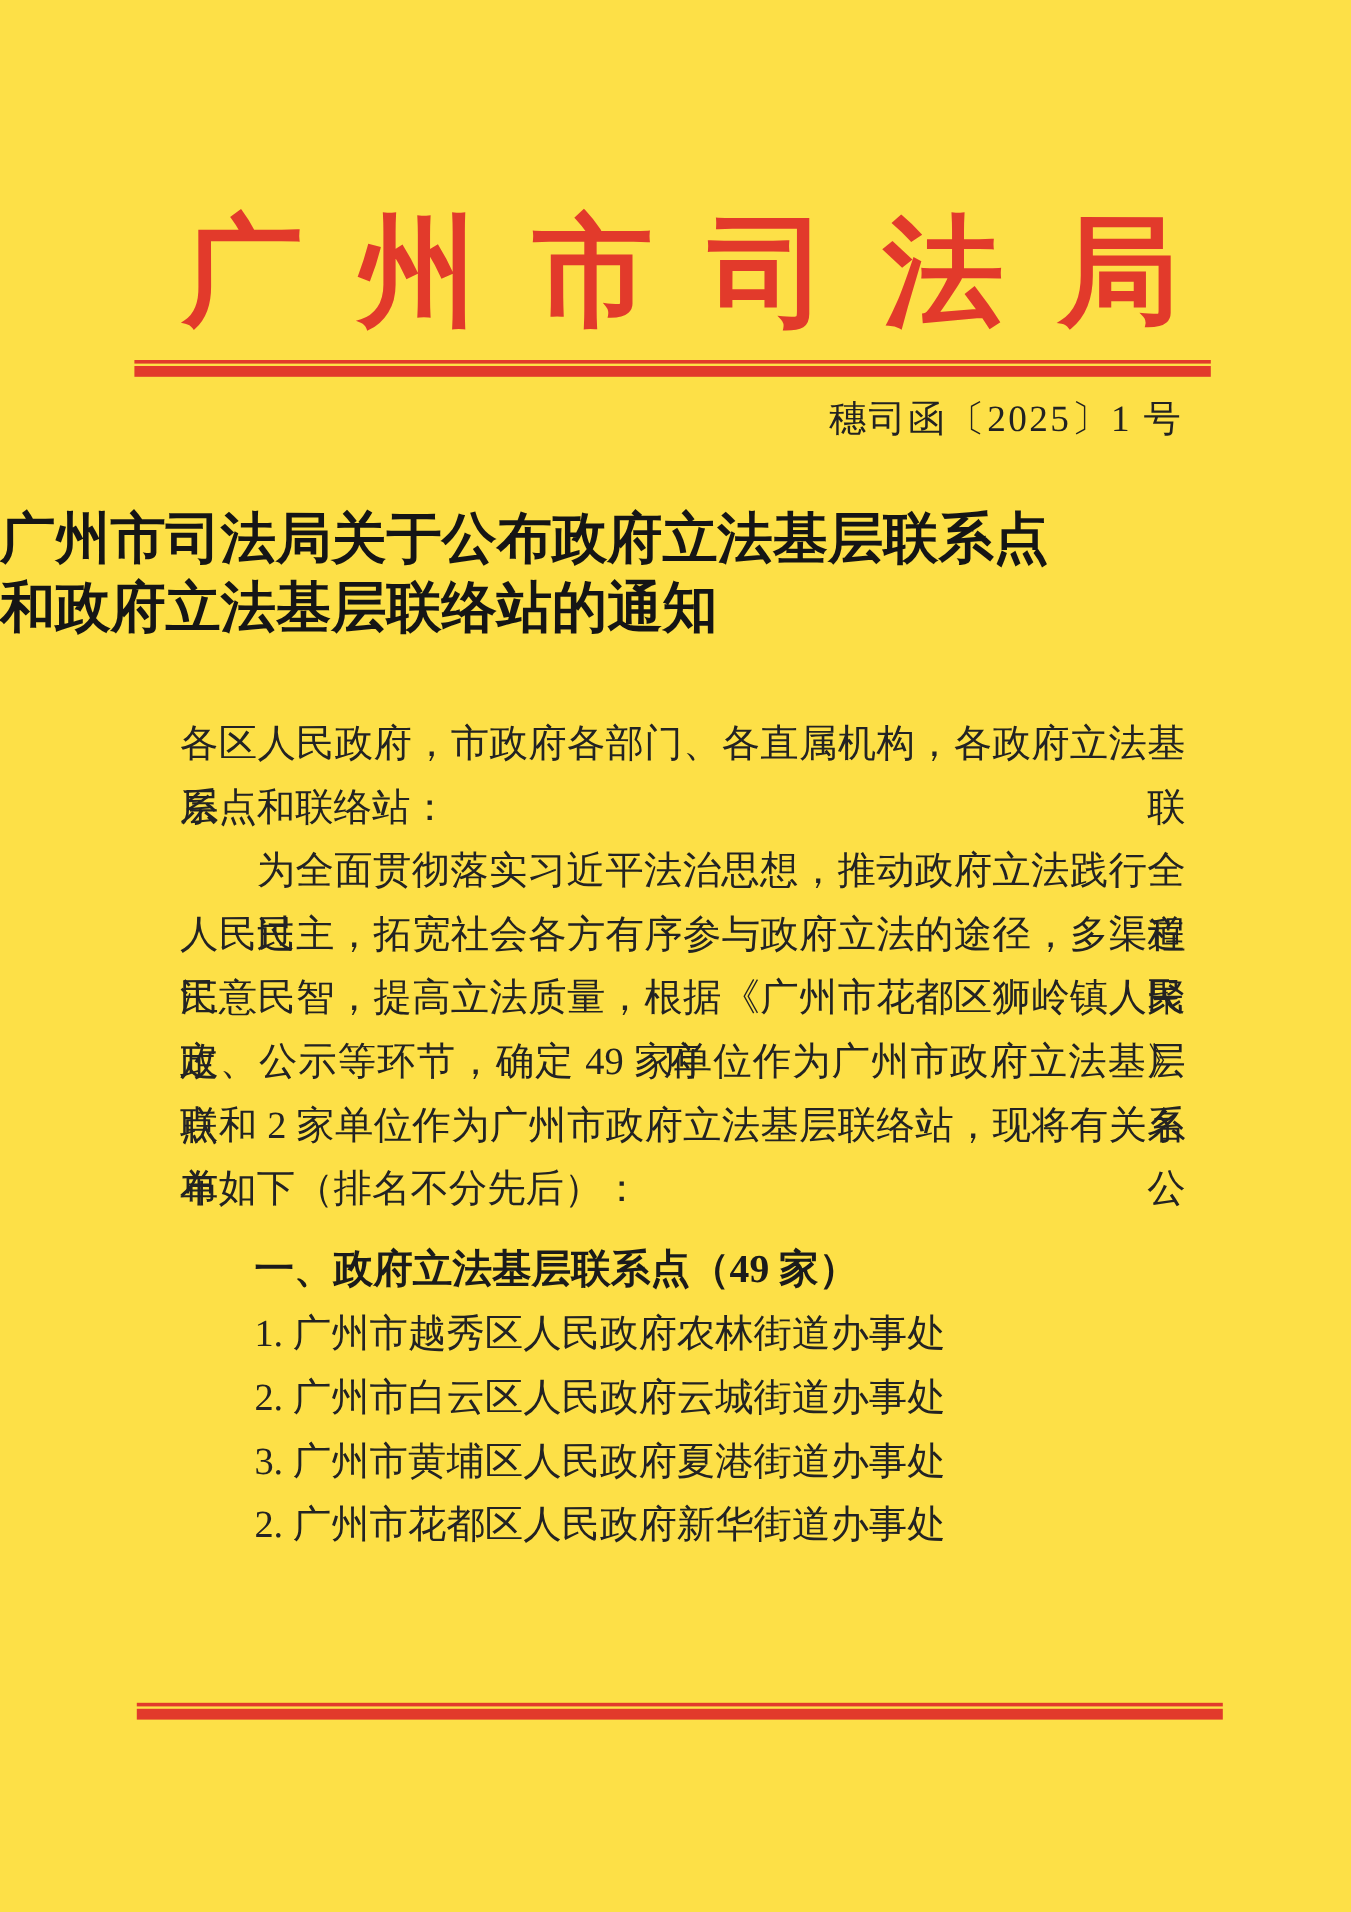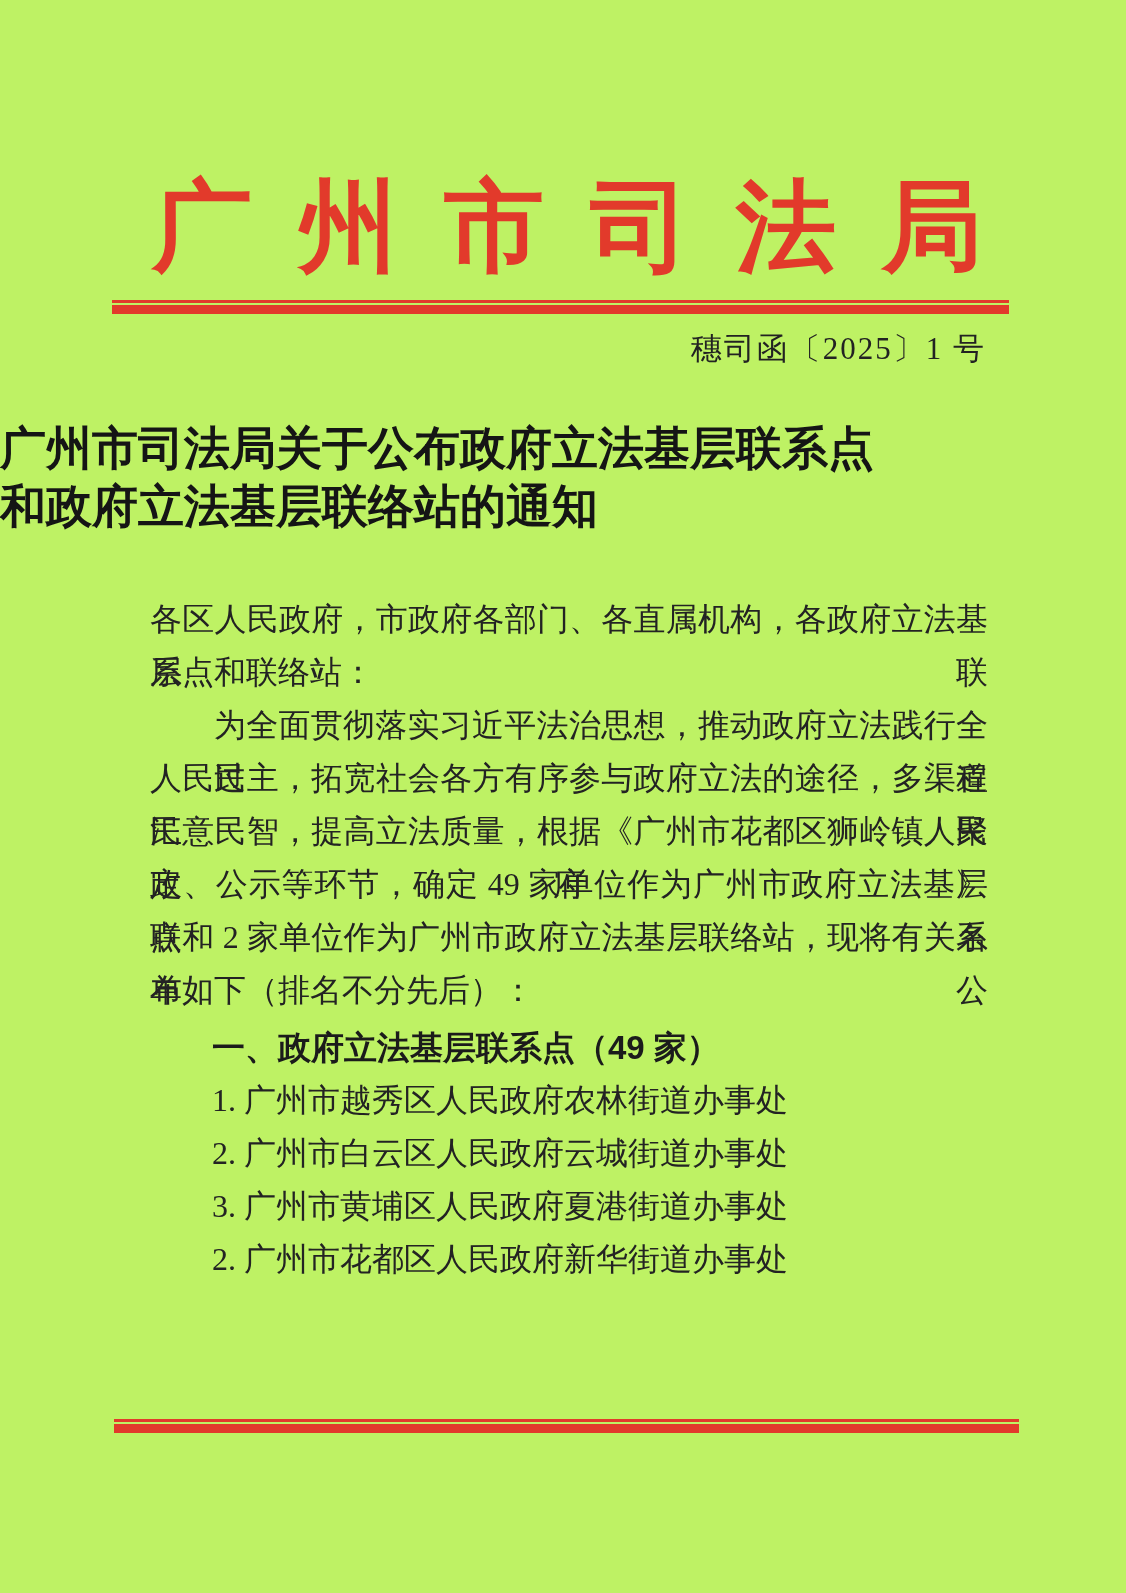--- a/index.html
+++ b/index.html
@@ -1,20 +1,20 @@
 <!DOCTYPE html>
 <html><head>
 <meta charset="utf-8">
 <style>
   html, body { margin: 0; padding: 0; background: #ffffff; }
   .page {
     position: relative;
     width: 1126px;
     height: 1593px;
-    background: #bef264;
+    background: #fde047;
     font-family: "Liberation Serif", "DejaVu Serif", serif;
     overflow: hidden;
   }
 
   
   .header-title {
     position: absolute;
     top: 168px;
     left: 152px;
     font-size: 100px;
@@ -60,24 +60,24 @@
     font-size: 32px;
     line-height: 53px;
     color: #232323;
   }
   .line { height: 53px; box-sizing: border-box; }
   .j { text-align: justify; text-align-last: justify; text-justify: inter-character; }
   .ind { padding-left: 64px; }
 
   .section-heading {
     height: 53px;
-    margin-top: 4px;
+    margin-top: 15px;
     padding-left: 62px;
     box-sizing: border-box;
-    font-family: Liberation Sans, sans-serif;
+    font-family: Liberation Serif, serif;
     font-weight: bold;
     font-size: 33px;
     color: #1b1b1b;
   }
   .list-item {
     height: 53px;
     padding-left: 62px;
     box-sizing: border-box;
   }
 </style>

